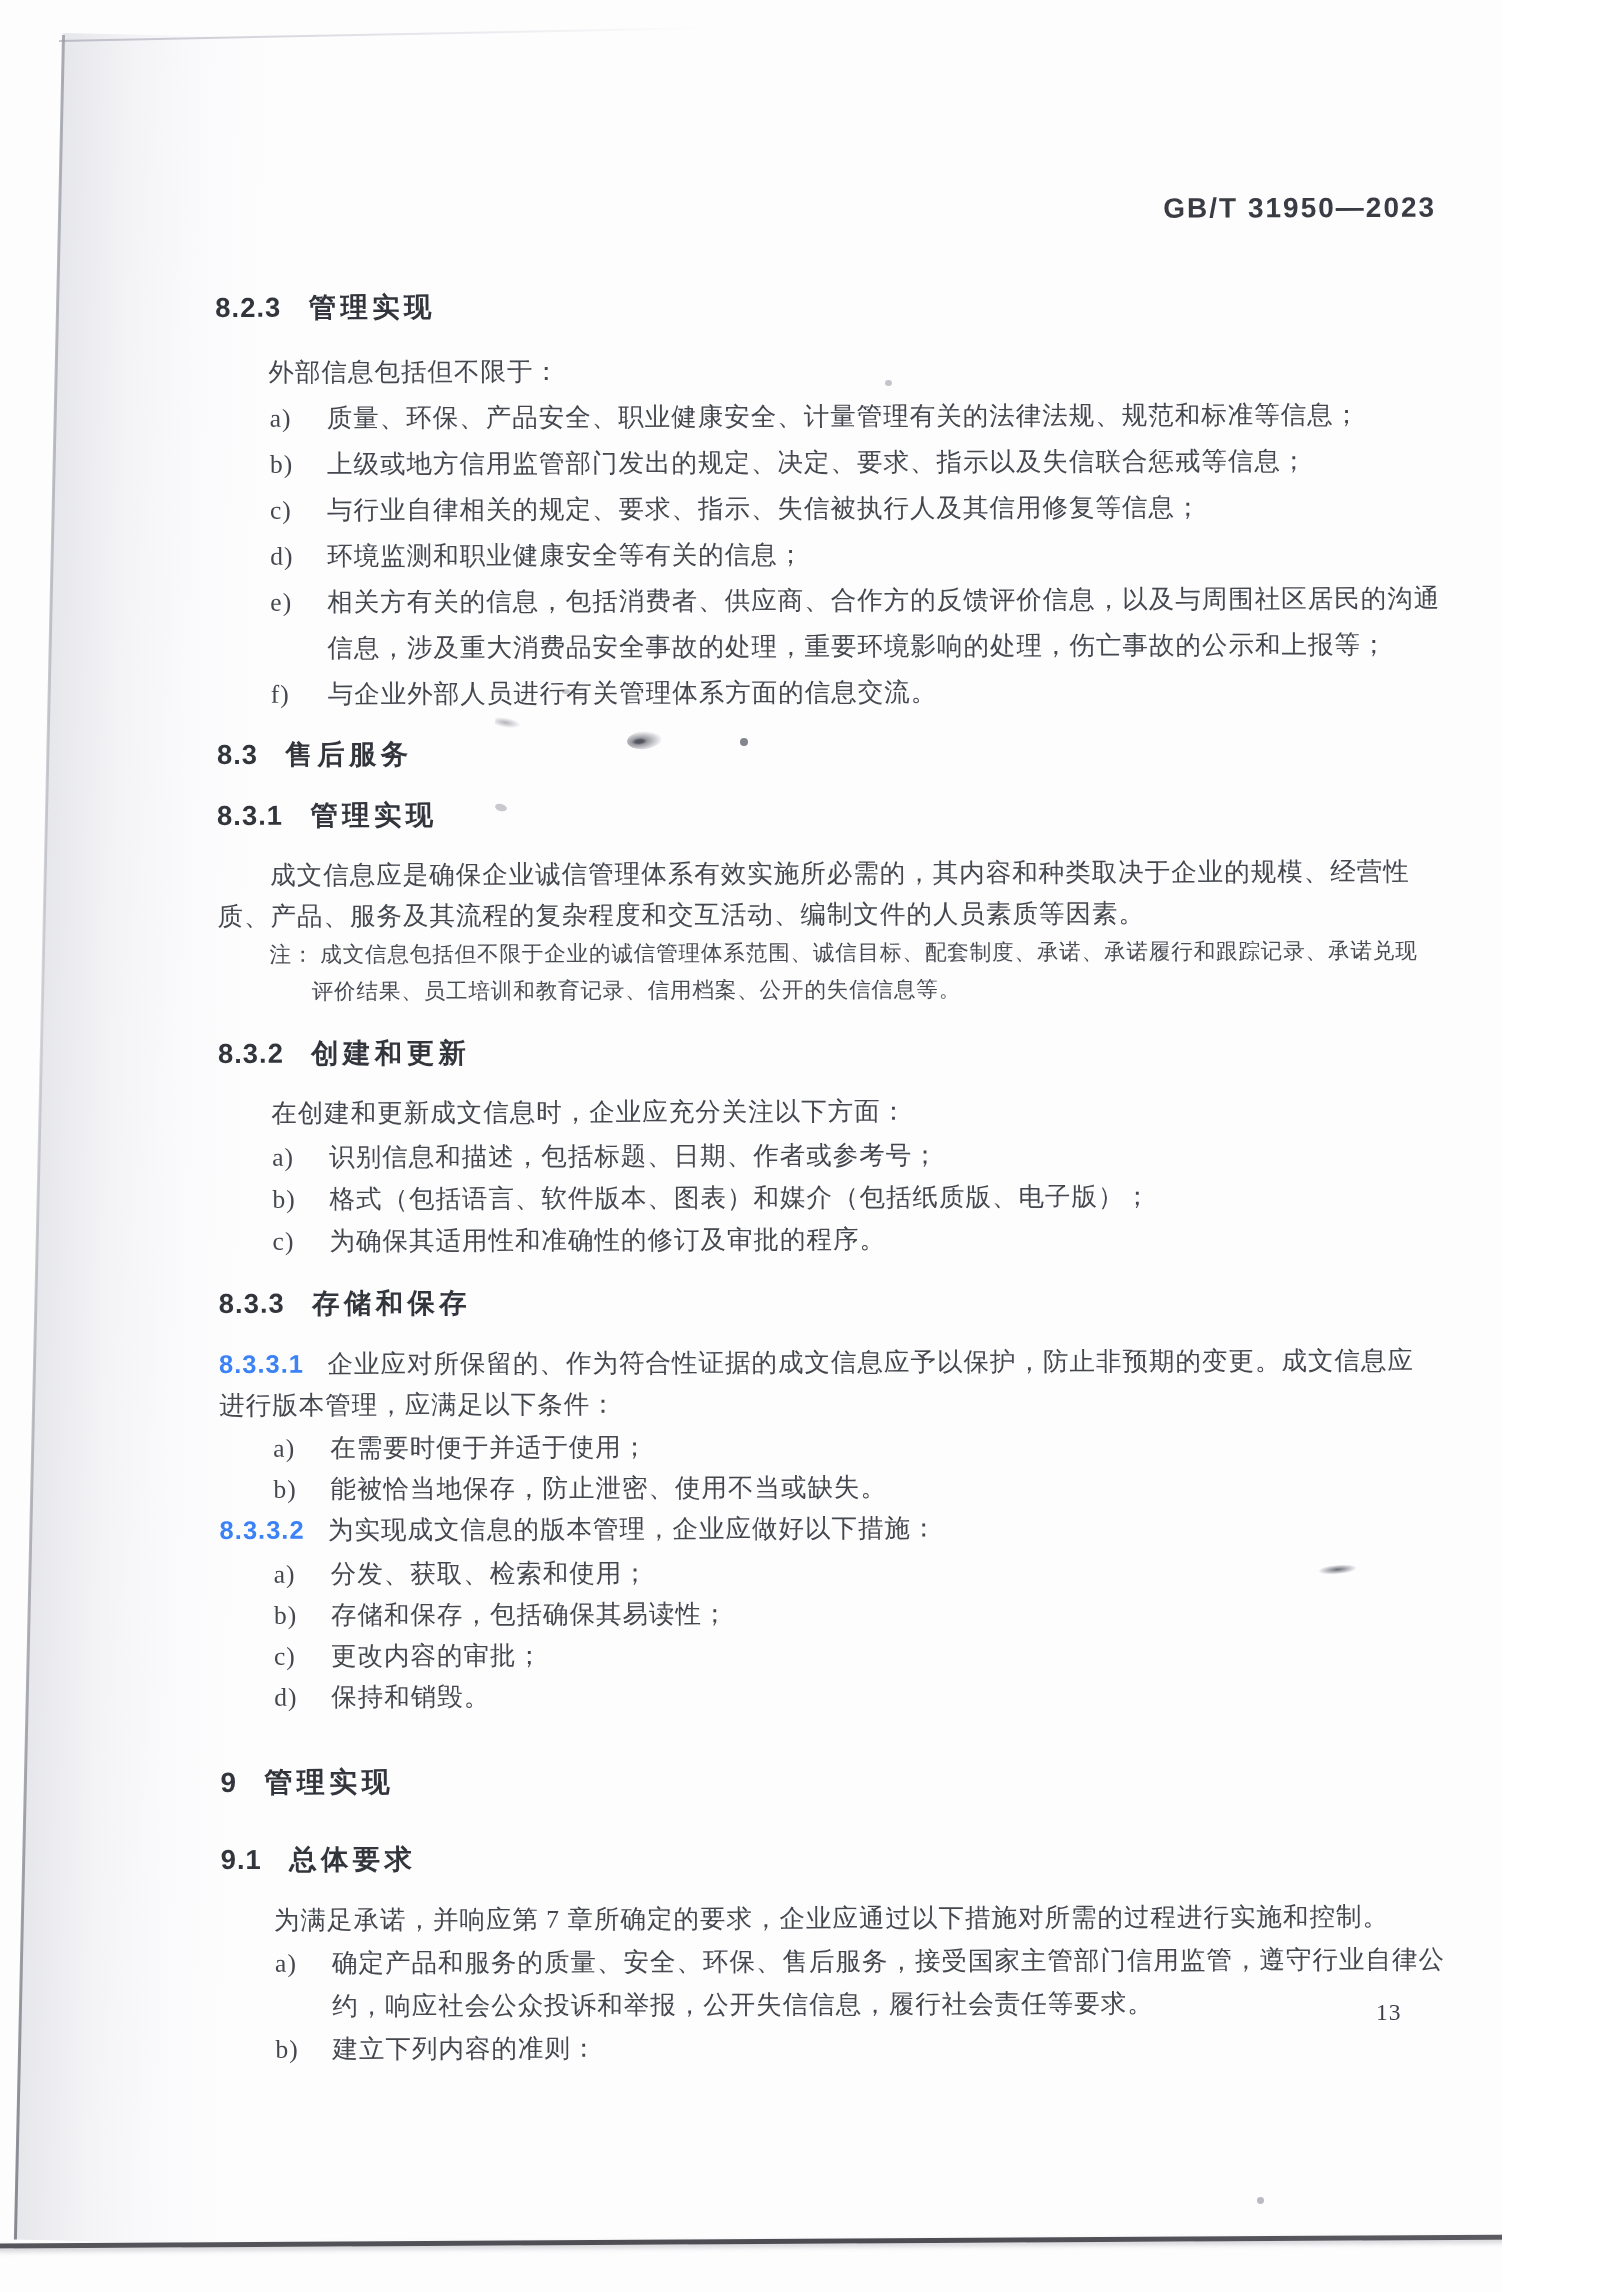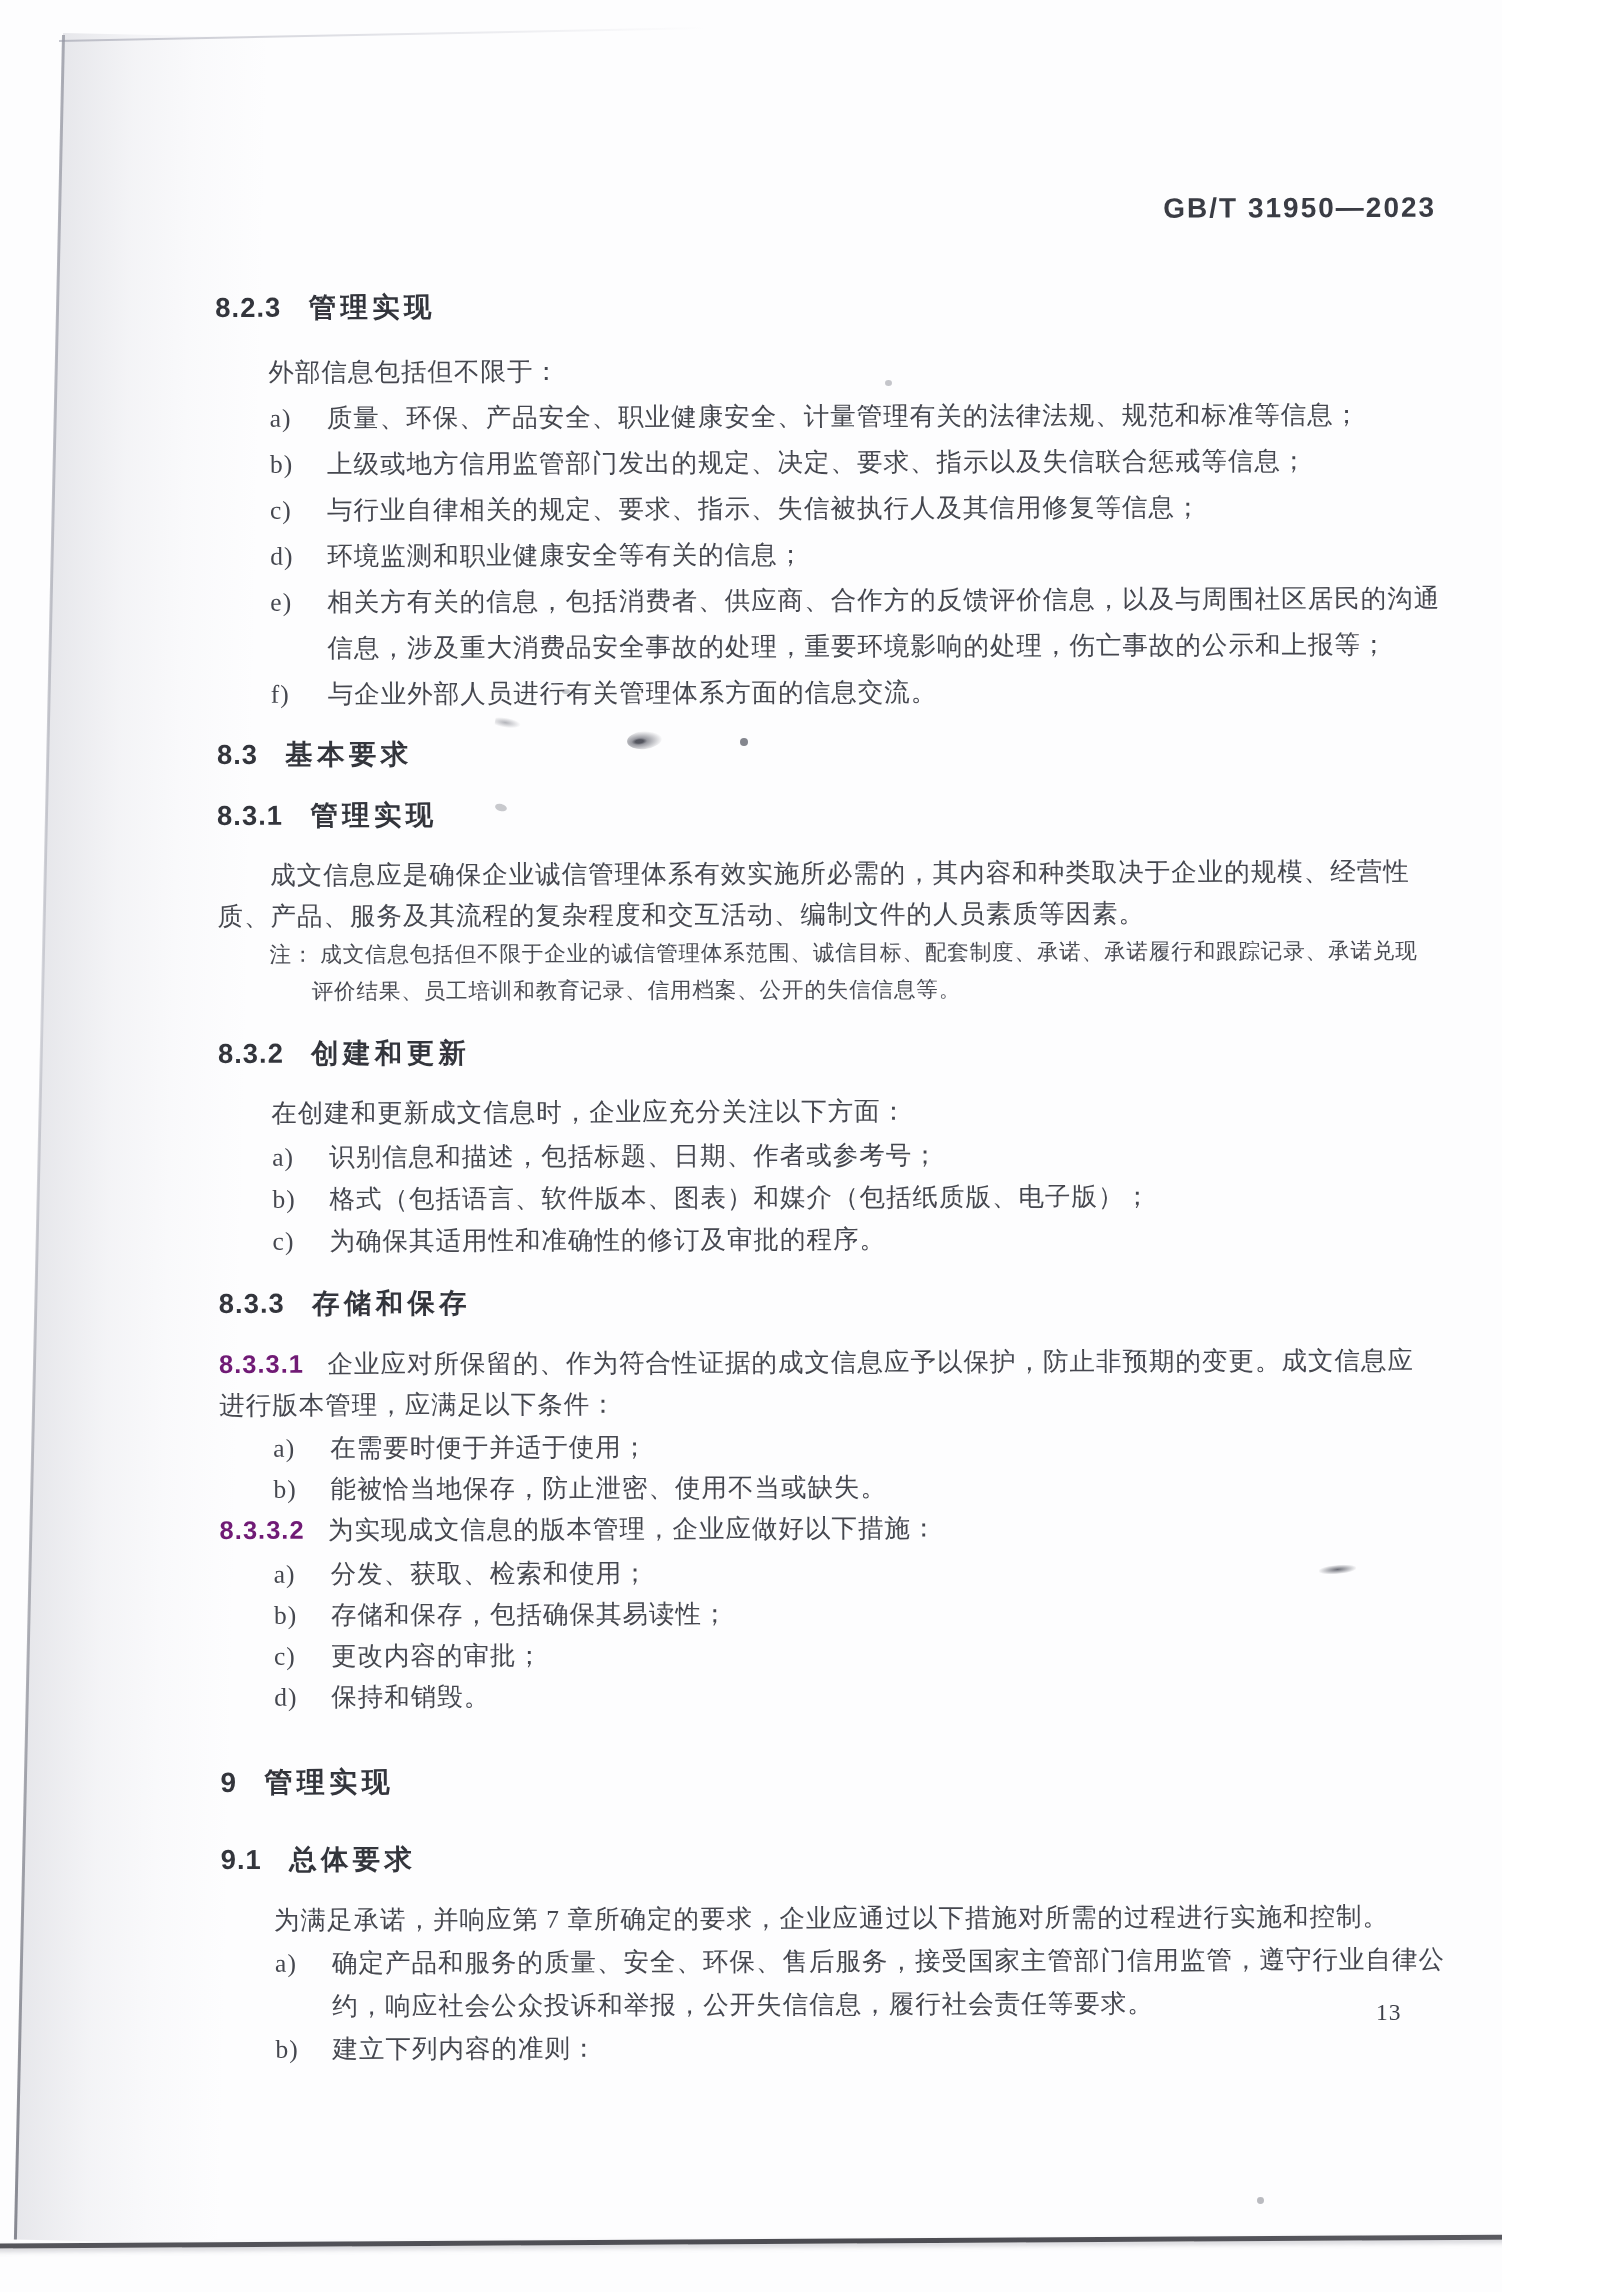--- a/index.html
+++ b/index.html
@@ -58,21 +58,21 @@
   .para { line-height:29px; }
   .p-intro  { margin-top:35px; }
   .p-831    { margin-top:23.5px; line-height:41px; }
   .p-832    { margin-top:30px; }
   .p-8331   { margin-top:25.5px; line-height:41px; }
   .p-8332   { margin-top:5.9px;  }
   .p-91     { margin-top:31px; }
   .ind { margin-left:53px; }
   .clause-num {
     font-family:"Liberation Sans", sans-serif; font-weight:700;
-    color:#701a75; letter-spacing:1px; margin-right:23.5px;
+    color:#3b82f6; letter-spacing:1px; margin-right:23.5px;
   }
   .note { font-size:21.6px; letter-spacing:0.8px; line-height:37px; color:#4a4c54; }
   .note-l1 { margin-left:52px; }
   .note-l2 { margin-left:94px; }
   .note-label { margin-right:5.9px; }
   .list { display:flex; flex-direction:column; }
   .ul-823  { margin-top:8.8px; }
   .ul-832  { margin-top:8.8px; }
   .ul-8331 { margin-top:2px; }
   .ul-8332 { margin-top:8.8px; }
@@ -131,21 +131,21 @@
         <span class="li-line">相关方有关的信息，包括消费者、供应商、合作方的反馈评价信息，以及与周围社区居民的沟通</span>
         <span class="li-line">信息，涉及重大消费品安全事故的处理，重要环境影响的处理，伤亡事故的公示和上报等；</span>
       </div>
       <div class="li">
         <span class="li-letter">f)</span>
         <span class="li-line">与企业外部人员进行有关管理体系方面的信息交流。</span>
       </div>
     </div>
 
     <div class="h h-83">
-      <span>8.3</span><span class="t">基本要求</span>
+      <span>8.3</span><span class="t">售后服务</span>
     </div>
 
     <div class="h h-831">
       <span>8.3.1</span><span class="t">管理实现</span>
     </div>
 
     <div class="para p-831">
       <span class="li-line ind">成文信息应是确保企业诚信管理体系有效实施所必需的，其内容和种类取决于企业的规模、经营性</span>
       <span class="li-line">质、产品、服务及其流程的复杂程度和交互活动、编制文件的人员素质等因素。</span>
     </div>

